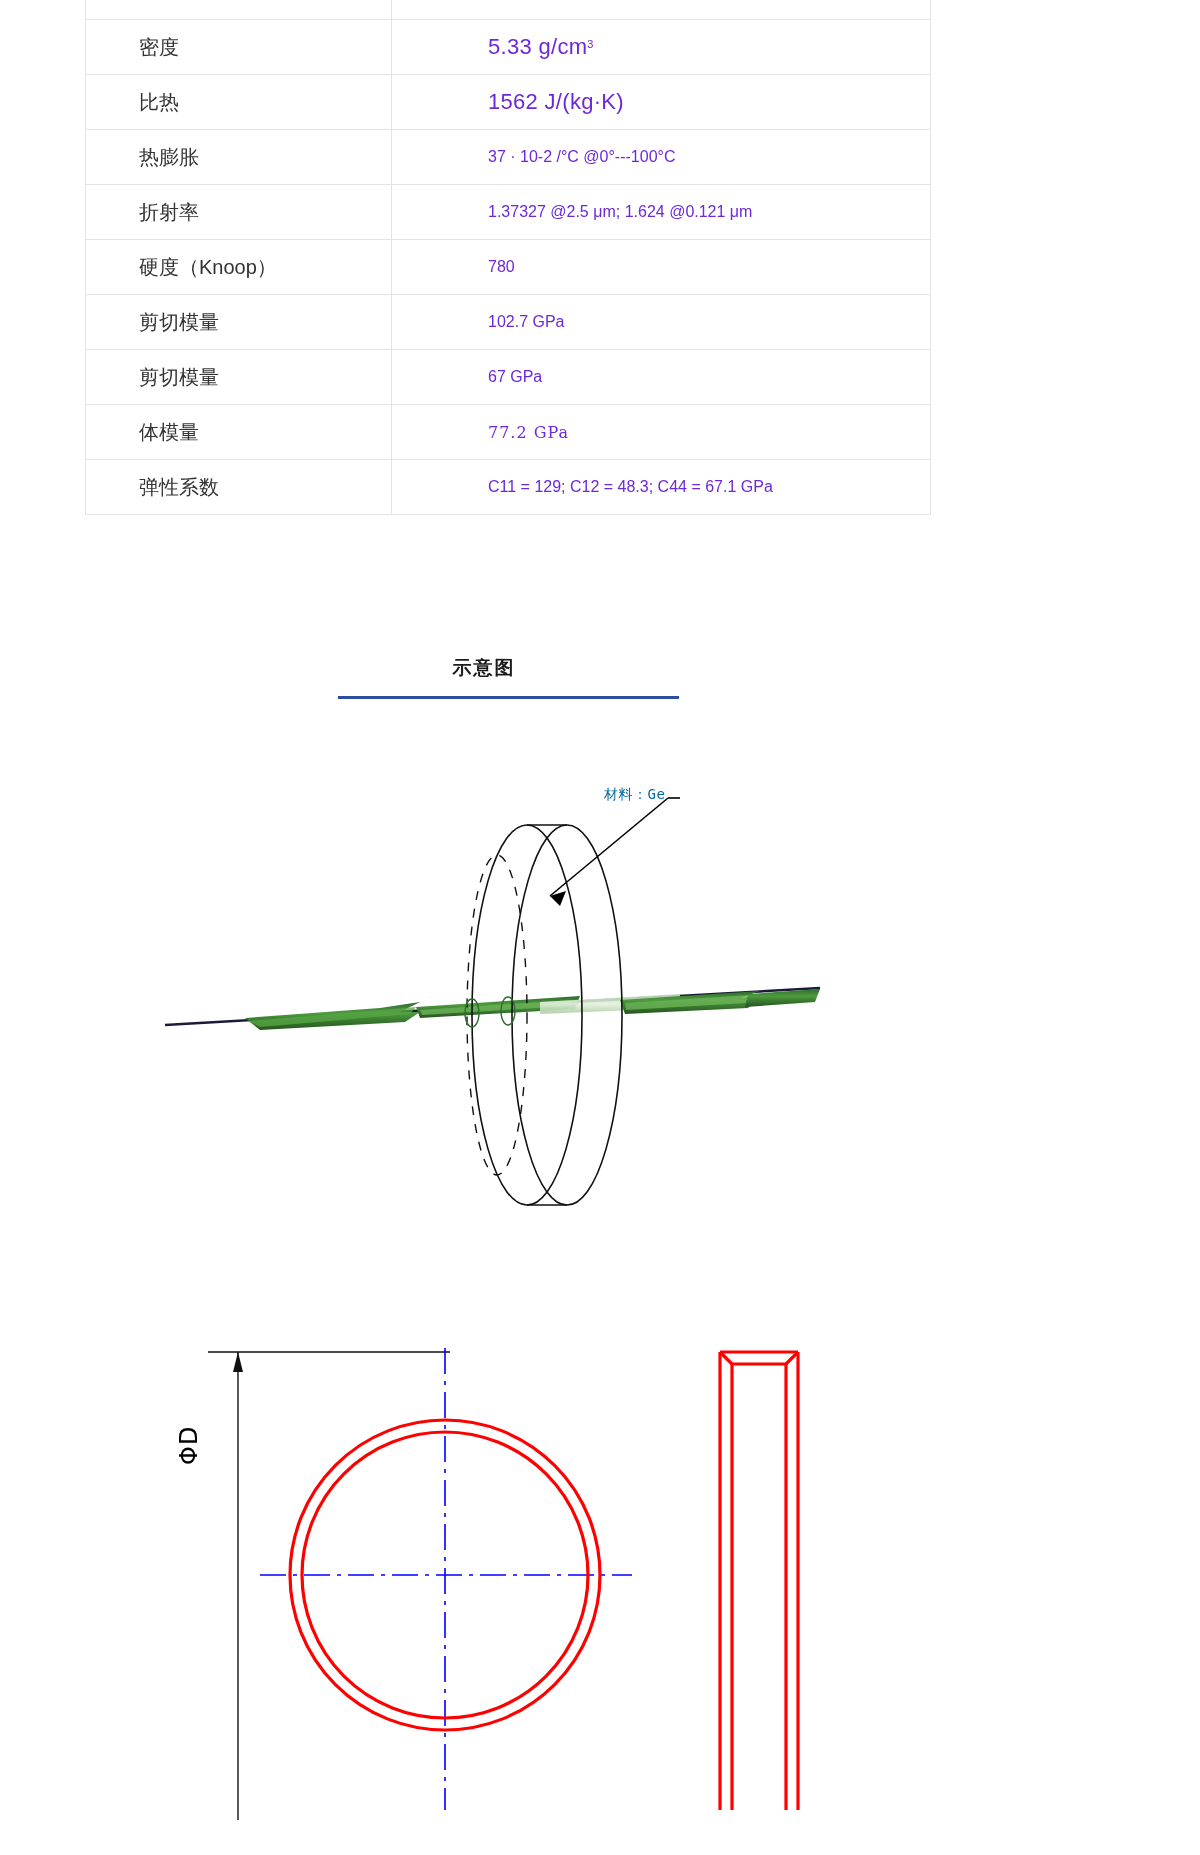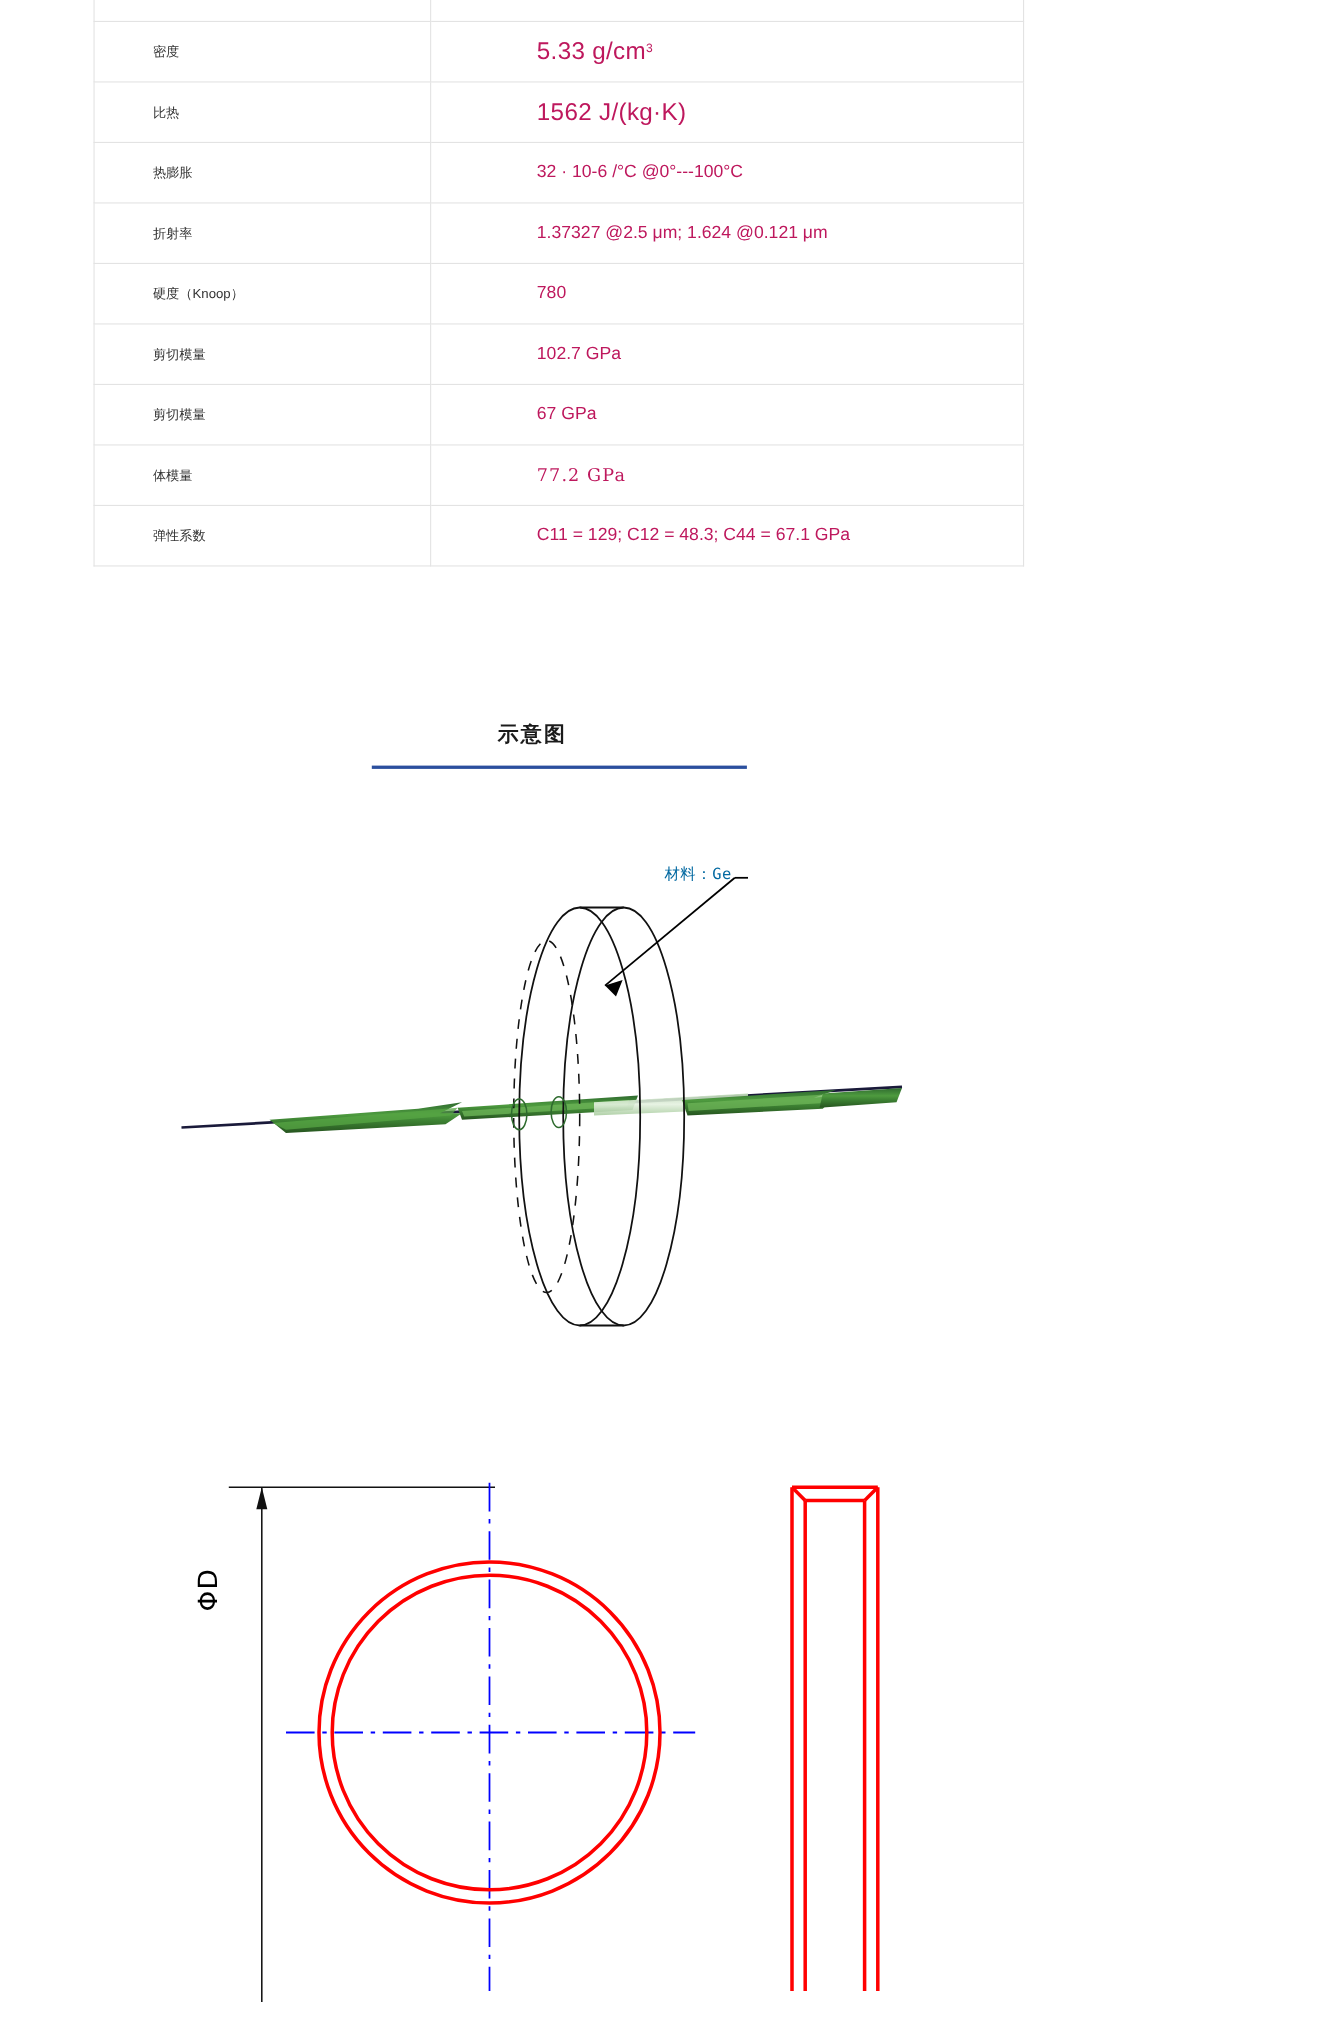--- a/index.html
+++ b/index.html
@@ -30,27 +30,27 @@
   }
   table.props td {
     border: 1px solid #e3e3e3;
     padding: 0;
     vertical-align: middle;
     height: 54px;
   }
   table.props td.label {
     width: 252px;
     padding-left: 53px;
-    font-size: 12px;
+    font-size: 20px;
     color: #333;
   }
   table.props td.value {
     padding-left: 96px;
     font-size: 16px;
-    color: #be185d;
+    color: #6d28d9;
   }
   table.props tr.first td {
     height: 26px;
   }
   .v-big {
     font-size: 22px;
     letter-spacing: 0.3px;
   }
   .v-mono {
     font-family: "DejaVu Serif", serif;
@@ -147,21 +147,21 @@
       </td>
     </tr>
     <tr>
       <td class="label">比热</td>
       <td class="value">
         <span class="v-big">1562 J/(kg·K)</span>
       </td>
     </tr>
     <tr>
       <td class="label">热膨胀</td>
-      <td class="value">32 · 10-6 /°C @0°---100°C</td>
+      <td class="value">37 · 10-2 /°C @0°---100°C</td>
     </tr>
     <tr>
       <td class="label">折射率</td>
       <td class="value">1.37327 @2.5 μm; 1.624 @0.121 μm</td>
     </tr>
     <tr>
       <td class="label">硬度（Knoop）</td>
       <td class="value">780</td>
     </tr>
     <tr>

